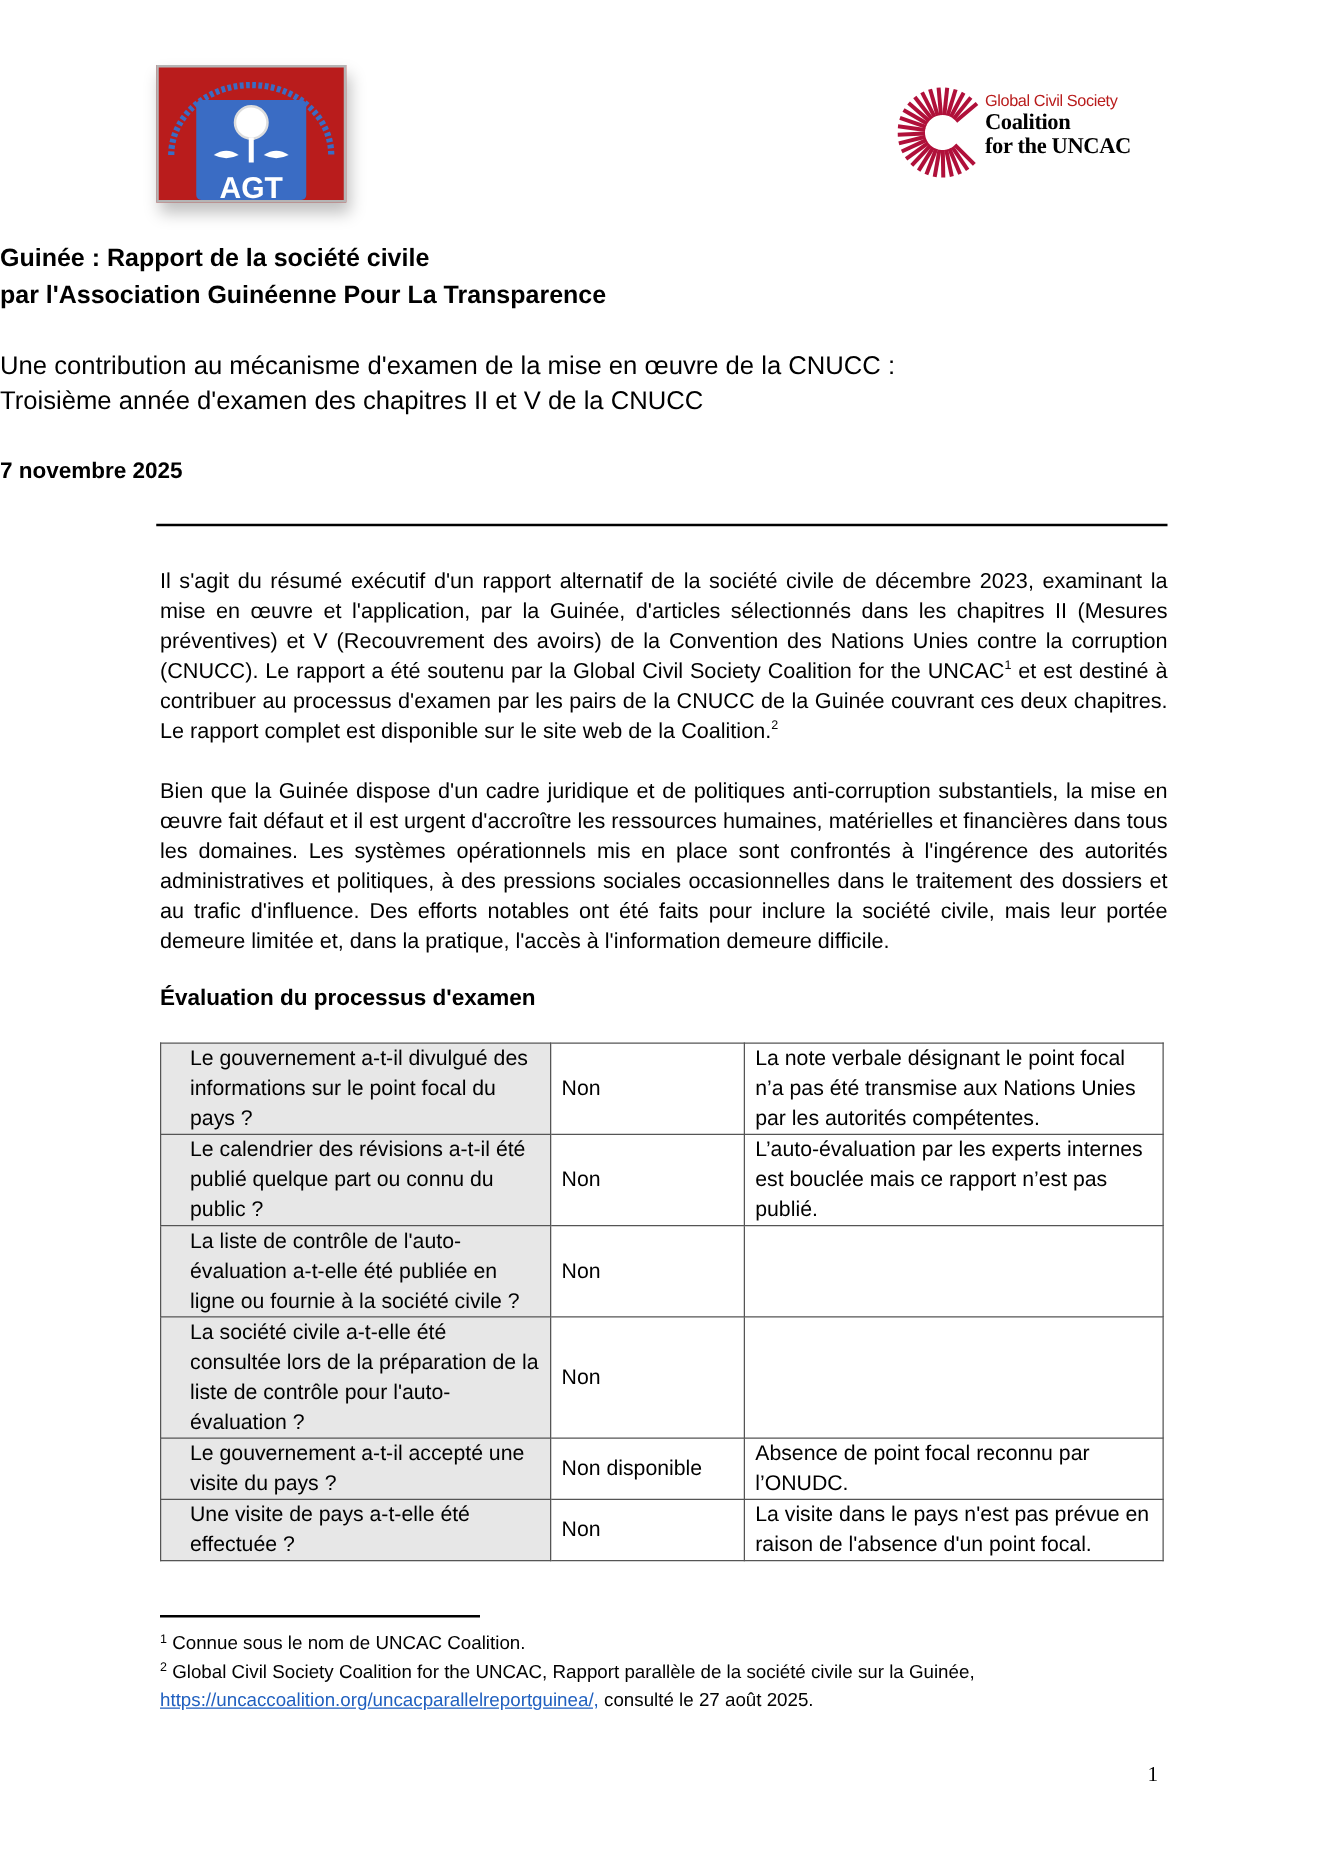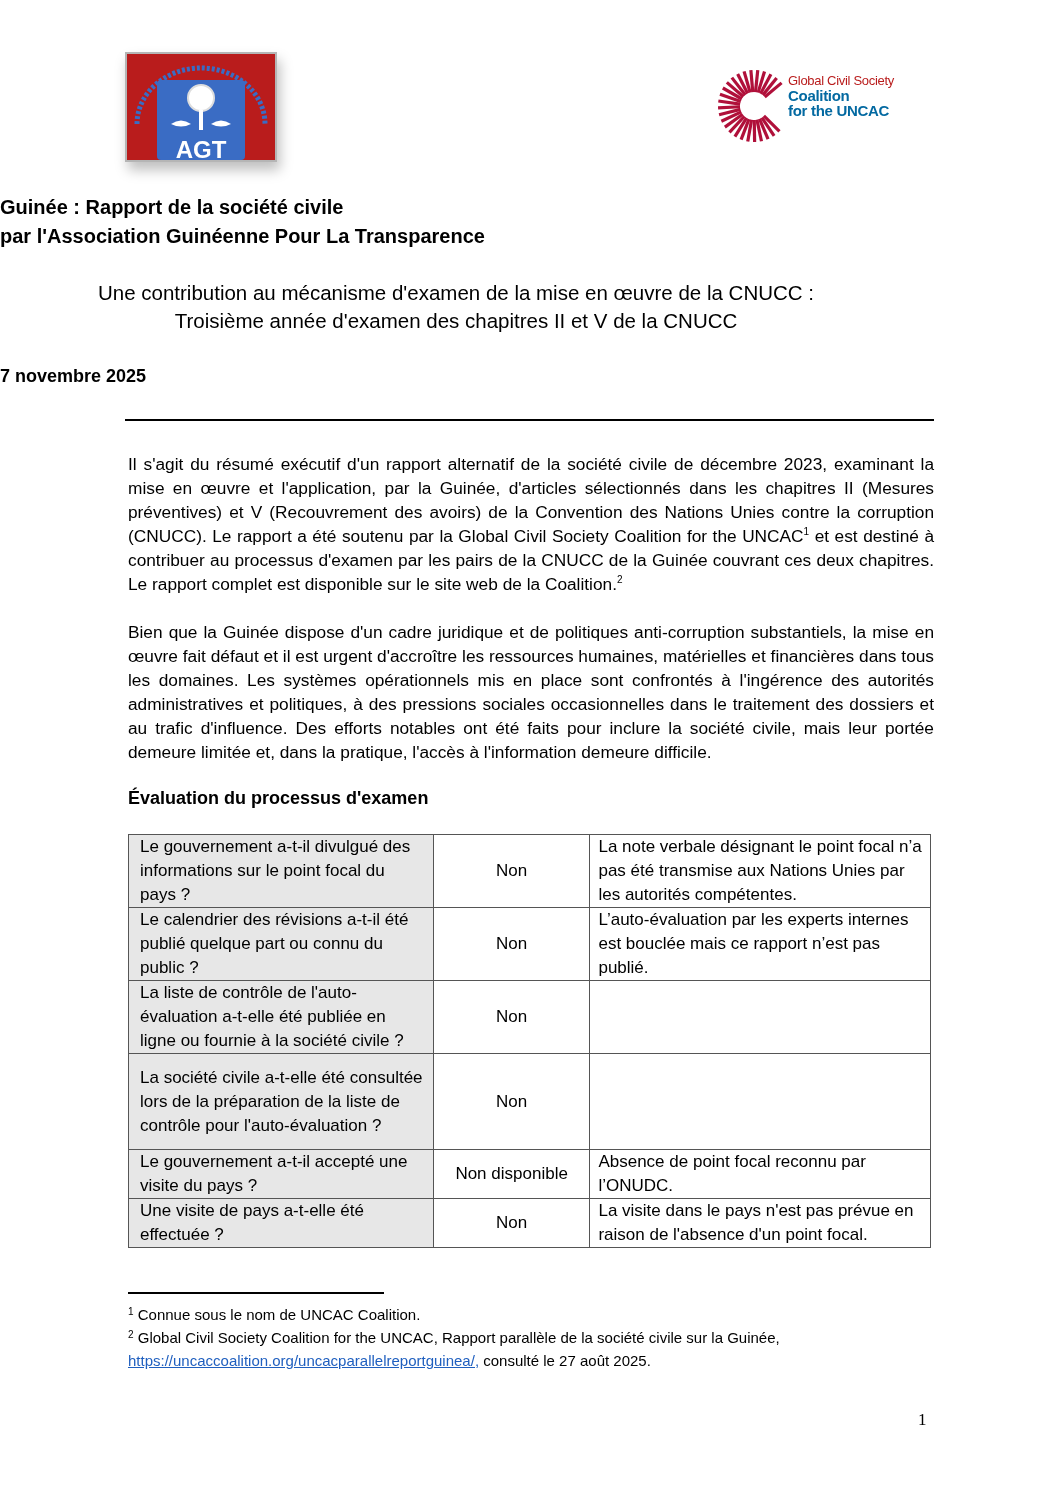--- a/index.html
+++ b/index.html
@@ -7,36 +7,36 @@
          font-family: "Liberation Sans Narrow", "Liberation Sans", sans-serif; color: #000; }
   .page { position: absolute; left: 0; top: 0; width: 1058px; height: 1497px; }
 
   
   .logo-agt { position: absolute; left: 125px; top: 52px; width: 148px; height: 106px;
               border: 2px solid #b5b5b5; background: #b91c1c; box-shadow: 3px 8px 12px rgba(0,0,0,0.25); }
   .logo-agt svg { display: block; }
   .logo-uncac { position: absolute; left: 718px; top: 66px; width: 220px; height: 80px; }
   .uncac-text { position: absolute; left: 70px; top: 8px; line-height: 1.05; }
   .uncac-text .l1 { font-family: Liberation Sans, sans-serif; font-size: 13px; color: #b91c1c; letter-spacing: -0.3px; }
-  .uncac-text .l2 { font-family: Liberation Sans, sans-serif; font-size: 15px; font-weight: bold; color: #0369a1; letter-spacing: -0.3px; }
+  .uncac-text .l2 { font-family: Liberation Serif, serif; font-size: 18px; font-weight: bold; color: #000000; letter-spacing: -0.3px; }
 
   
   .title { position: absolute; left: 0; width: 860px; font-size: 20px; font-weight: bold; line-height: 28px; }
-  .subtitle { position: absolute; left: 0; width: 912px; text-align: center; font-size: 20.5px; line-height: 28px; }
+  .subtitle { position: absolute; left: 0; width: 912px; text-align: left; font-size: 20.5px; line-height: 28px; }
   .date { position: absolute; left: 0; width: 1058px; text-align: left; font-size: 18px; font-weight: bold; }
   .rule { position: absolute; left: 125px; width: 809px; top: 419px; height: 2px; background: #000; }
 
   .para { position: absolute; left: 128px; width: 806px; font-size: 17.3px; line-height: 24px; text-align: justify; }
   .para sup { font-size: 10px; vertical-align: 7px; line-height: 0; }
   .heading { position: absolute; left: 128px; top: 788px; font-size: 18px; font-weight: bold; }
 
   table.eval { position: absolute; left: 128px; top: 834px; width: 803px; border-collapse: collapse; font-size: 17px; line-height: 24px; }
   table.eval td { border: 1px solid #555; vertical-align: middle; padding: 0 8px; }
-  table.eval td.q { background: #e7e7e7; width: 286px; padding-left: 11px; }
-  table.eval td.a { width: 140px; text-align: center; }
+  table.eval td.q { background: #e7e7e7; width: 286px; padding-left: 23px; }
+  table.eval td.a { width: 140px; }
   table.eval td.c { width: 325px; margin-top: 32px; }
 
   .fn-rule { position: absolute; left: 128px; top: 1292px; width: 256px; height: 2px; background: #000; }
   .footnotes { position: absolute; left: 128px; top: 1303px; font-size: 15px; line-height: 23px; }
   .footnotes sup { font-size: 10px; vertical-align: 5px; line-height: 0; }
   .footnotes a { color: #1f5fbf; text-decoration: underline; }
   .page-num { position: absolute; left: 918px; top: 1410px; font-family: "Liberation Serif", serif; font-size: 17px; }
 </style>
 </head>
 <body>

